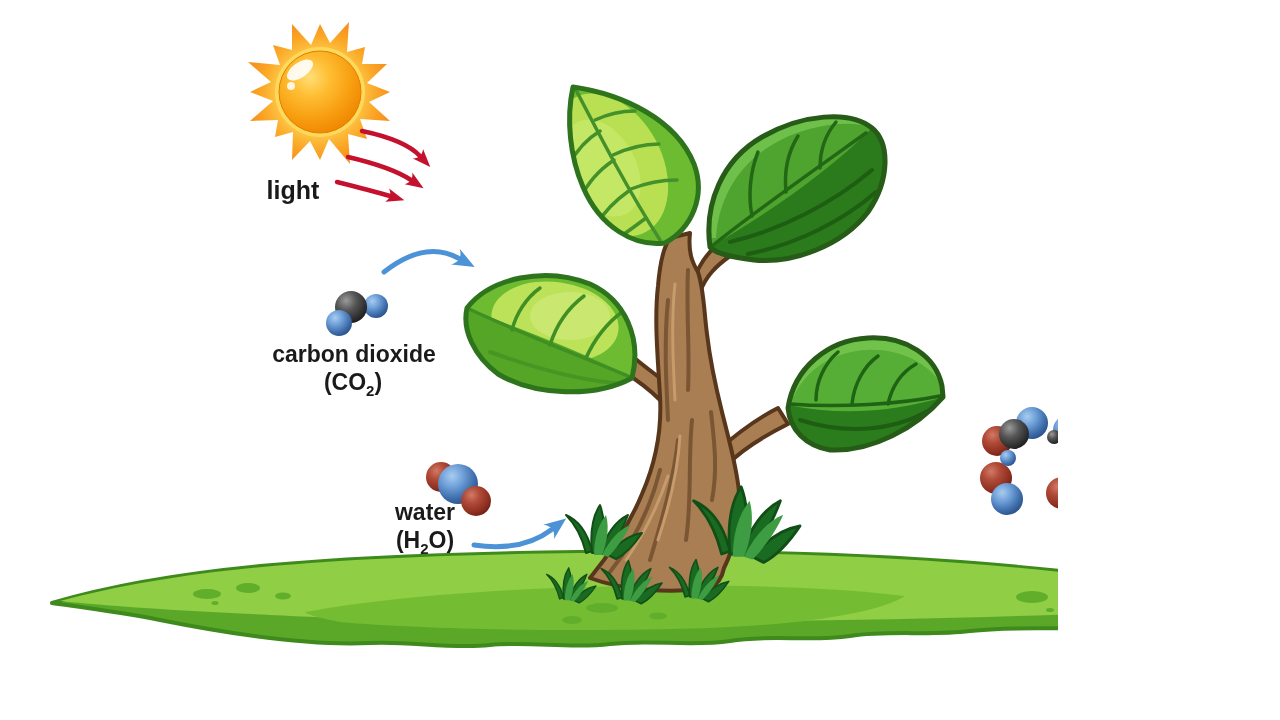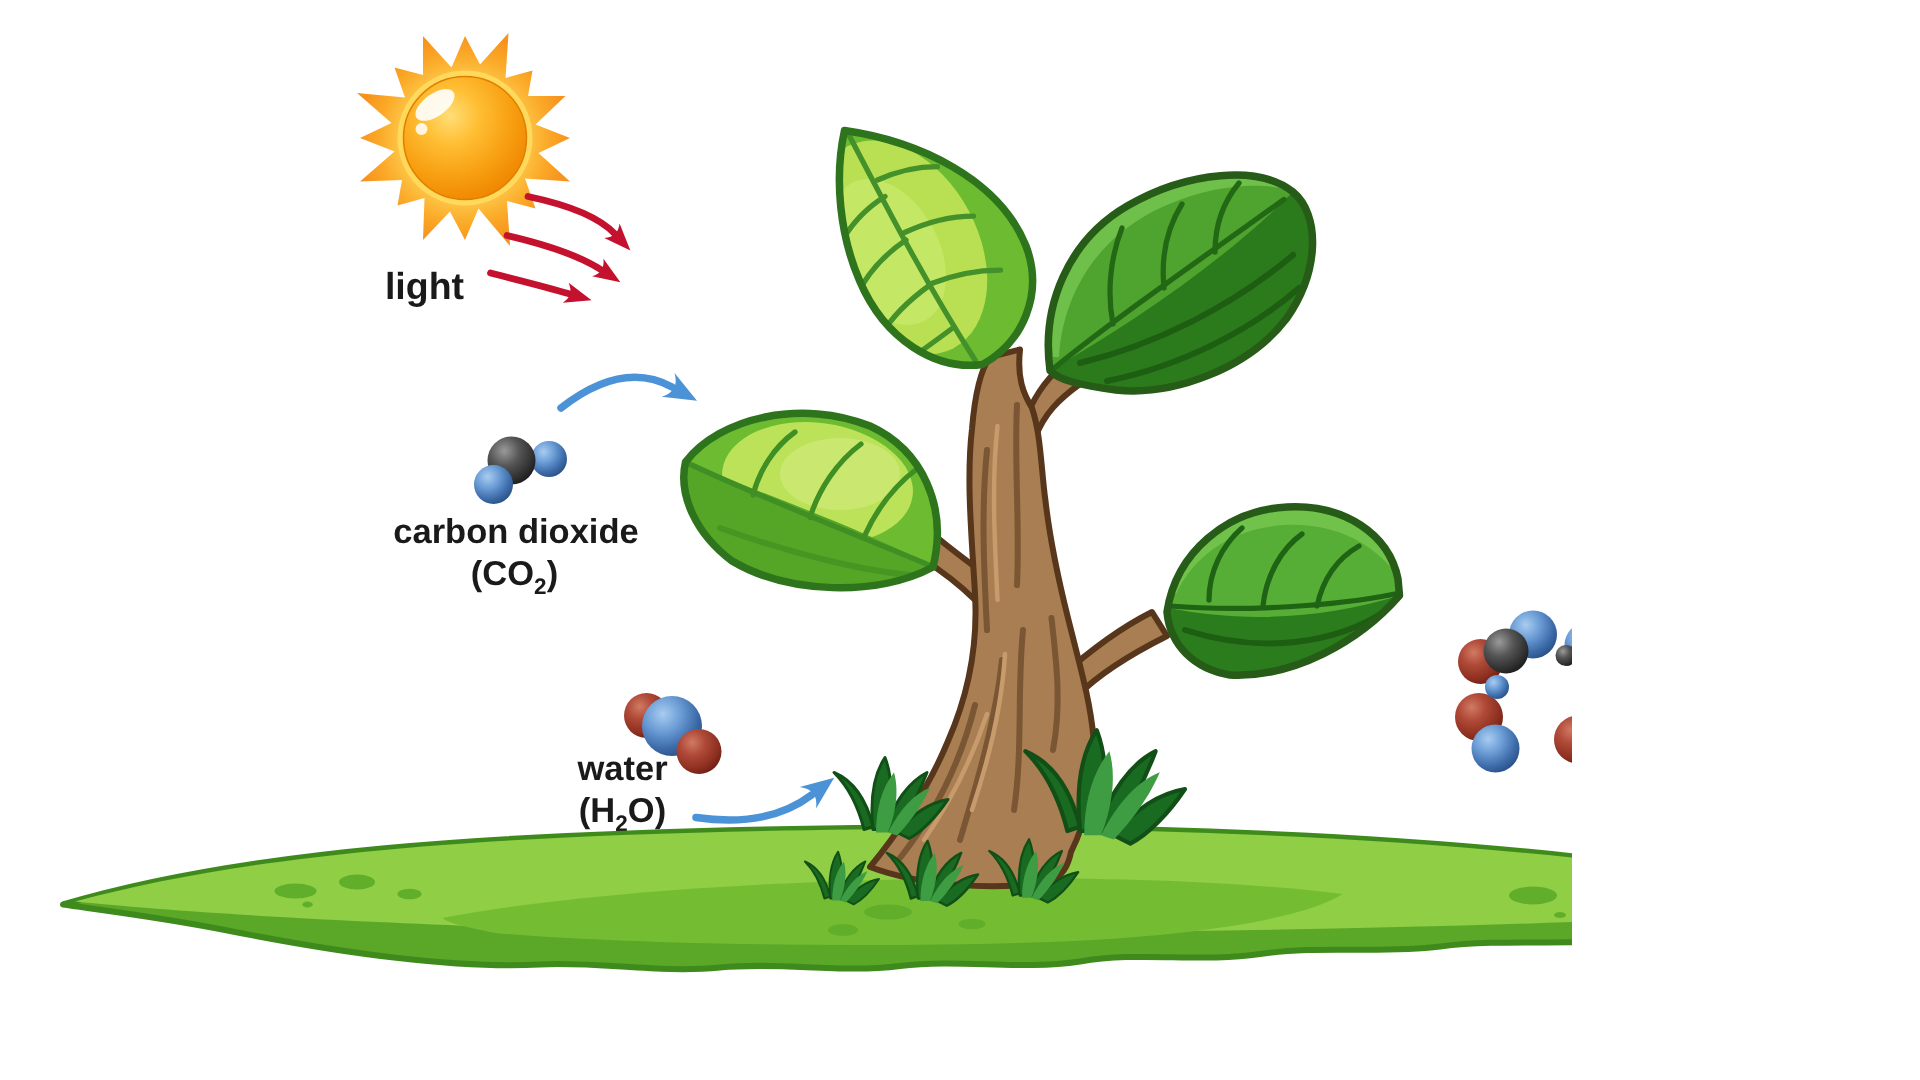--- a/index.html
+++ b/index.html
@@ -1,17 +1,17 @@
 <!DOCTYPE html>
 <html><head>
 <meta charset="utf-8">
 <style>
   html,body{margin:0;padding:0;background:#fff;}
   .stage{position:relative;width:1048px;height:720px;background:#fff;overflow:hidden;
-         font-family:"Liberation Sans","DejaVu Sans",sans-serif;}
+         font-family:"Liberation Sans","DejaVu Sans",sans-serif;margin-left:10px;}
   .stage svg{position:absolute;left:0;top:0;}
   text{font-family:"Liberation Sans","DejaVu Sans",sans-serif;font-weight:700;}
 </style>
 </head>
 <body>
 
 <div class="stage">
 <svg width="1280" height="720" viewBox="0 0 1280 720" xmlns="http://www.w3.org/2000/svg">
   <defs>
     <radialGradient id="gradRays" cx="0.5" cy="0.5" r="0.5">

